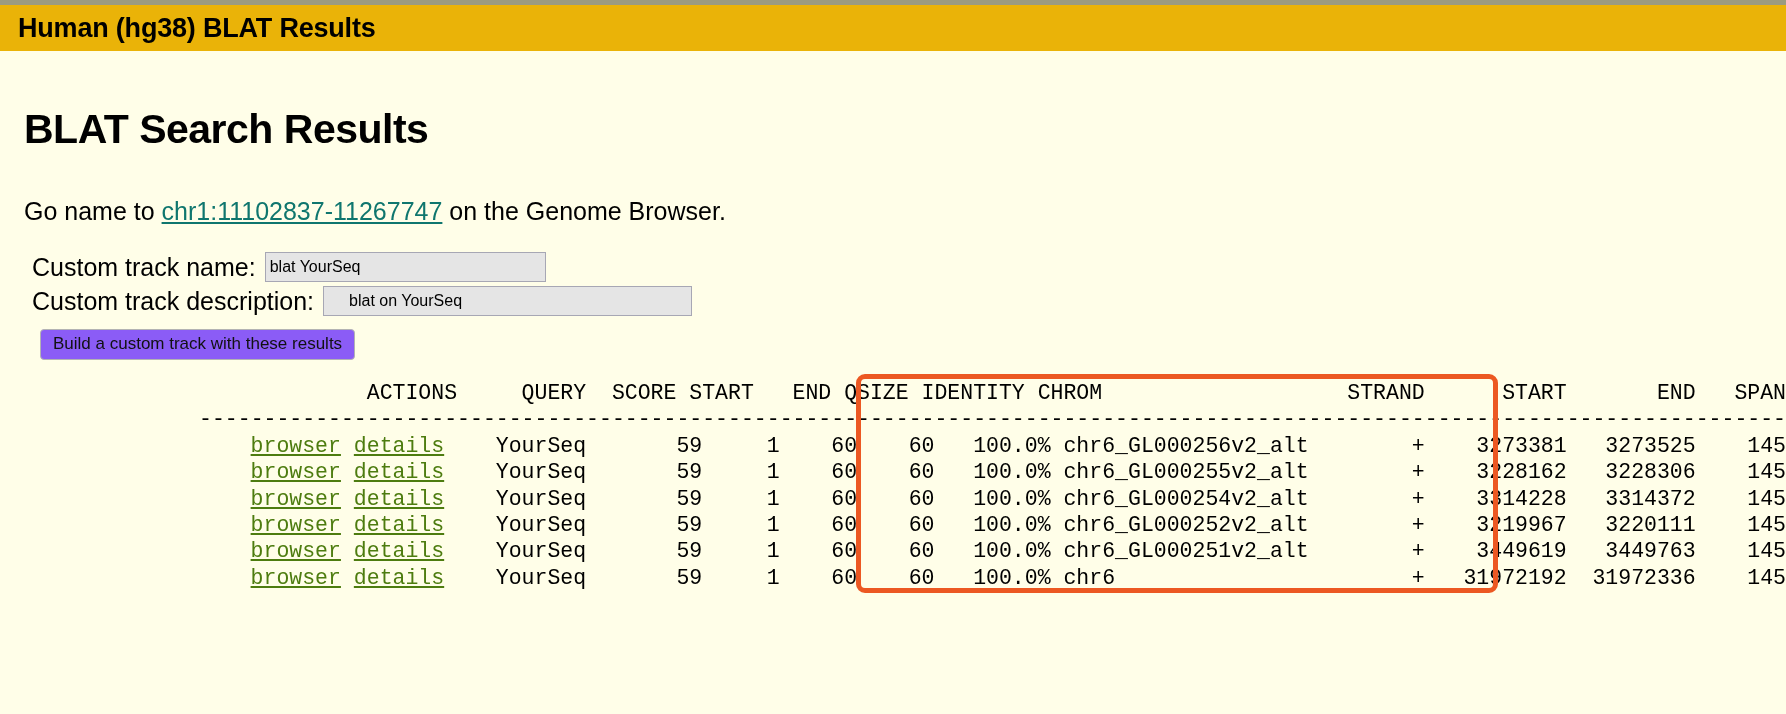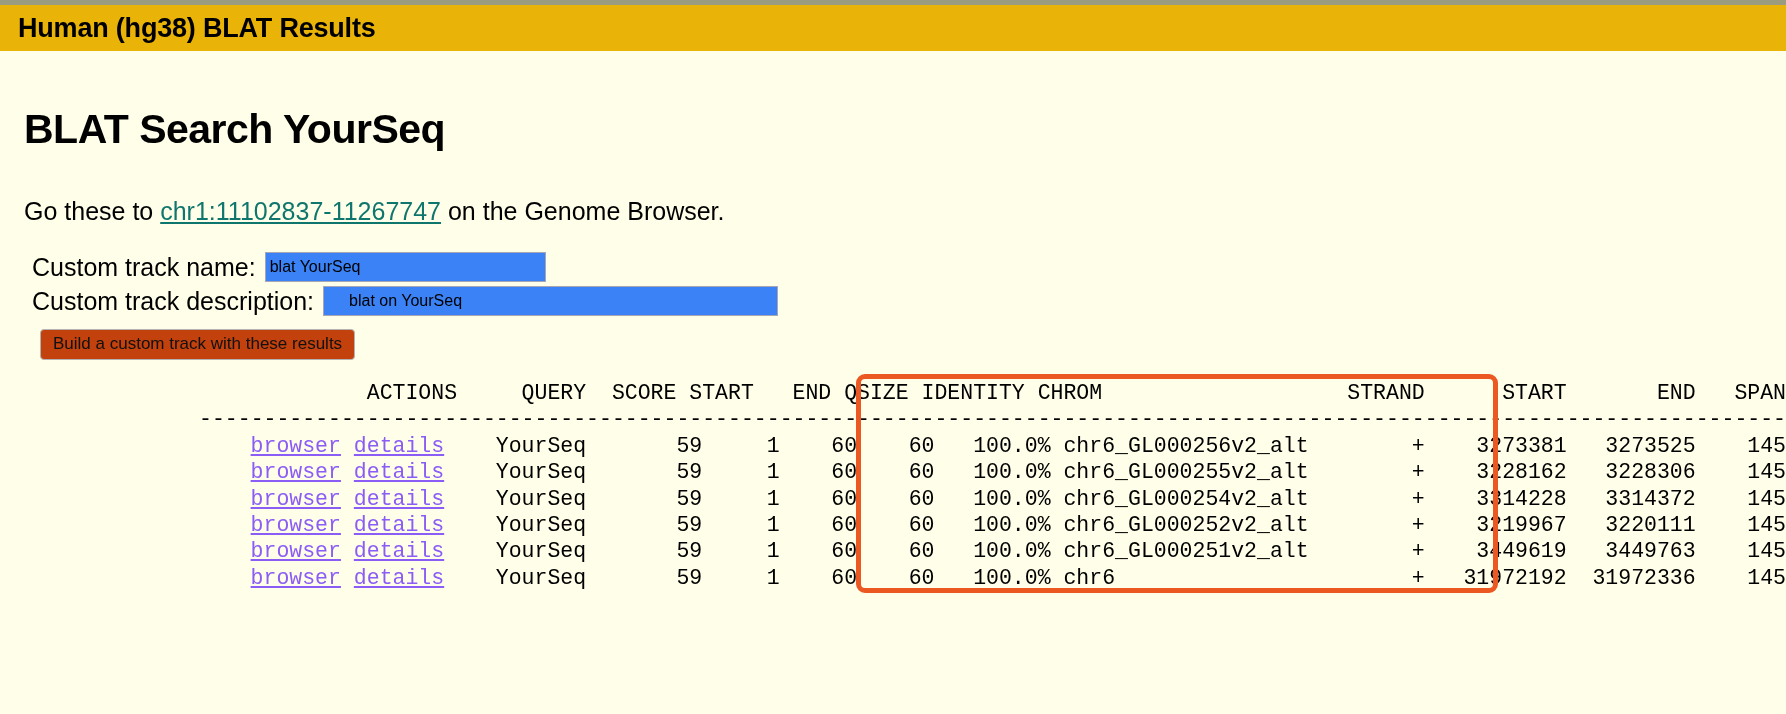--- a/index.html
+++ b/index.html
@@ -64,35 +64,35 @@
   .form-label {
     font-size: 25px;
     white-space: nowrap;
   }
   .text-input {
     margin-left: 9px;
     font-family: "Liberation Sans", sans-serif;
     font-size: 16px;
     padding: 3px 4px;
     border: 1px solid #a7a7b4;
-    background: #3b82f6;
+    background: #e5e5e5;
     box-sizing: border-box;
     height: 30px;
     color: #000;
     outline: none;
   }
   #track-name-input { width: 281px; }
-  #track-desc-input { width: 455px; padding-left: 25px; }
+  #track-desc-input { width: 369px; padding-left: 25px; }
   .build-btn {
     margin-top: 9px;
     margin-left: 8px;
     font-family: "Liberation Sans", sans-serif;
     font-size: 17px;
     padding: 4px 12px 5px 12px;
-    background: #c2410c;
+    background: #8b5cf6;
     border: 1px solid #b3b3b3;
     border-radius: 4px;
     color: #111;
     cursor: pointer;
   }
   .results {
     position: relative;
     margin-top: 20px;
     margin-left: 0px;
     text-align: right;
@@ -101,21 +101,21 @@
     font-family: "Liberation Mono", "DejaVu Sans Mono", monospace;
     font-size: 21.5px;
     line-height: 26.4px;
     margin: 0;
     padding: 0;
     color: #000;
     letter-spacing: 0px;
     white-space: pre;
   }
   pre.blat-table a {
-    color: #8b5cf6;
+    color: #4d7c0f;
     text-decoration: underline;
   }
   .highlight-box {
     position: absolute;
     border: 5px solid #ec5822;
     border-radius: 9px;
     pointer-events: none;
     box-sizing: border-box;
   }
 </style>
@@ -123,23 +123,23 @@
 <body>
 
 <div class="top-rule"></div>
 
 <div class="title-bar">
   <span class="title-bar-text">Human (hg38) BLAT Results</span>
 </div>
 
 <div class="content">
 
-  <h1 class="page-title">BLAT Search YourSeq</h1>
+  <h1 class="page-title">BLAT Search Results</h1>
 
-  <div class="goback"><span>Go these to </span><a href="#">chr1:11102837-11267747</a><span> on the Genome Browser.</span></div>
+  <div class="goback"><span>Go name to </span><a href="#">chr1:11102837-11267747</a><span> on the Genome Browser.</span></div>
 
   <div class="form-rows">
     <div class="form-row">
       <span class="form-label">Custom track name:</span>
       <input class="text-input" id="track-name-input" type="text" value="blat YourSeq" style="">
     </div>
     <div class="form-row">
       <span class="form-label">Custom track description:</span>
       <input class="text-input" id="track-desc-input" type="text" value="blat on YourSeq" style="">
     </div>

